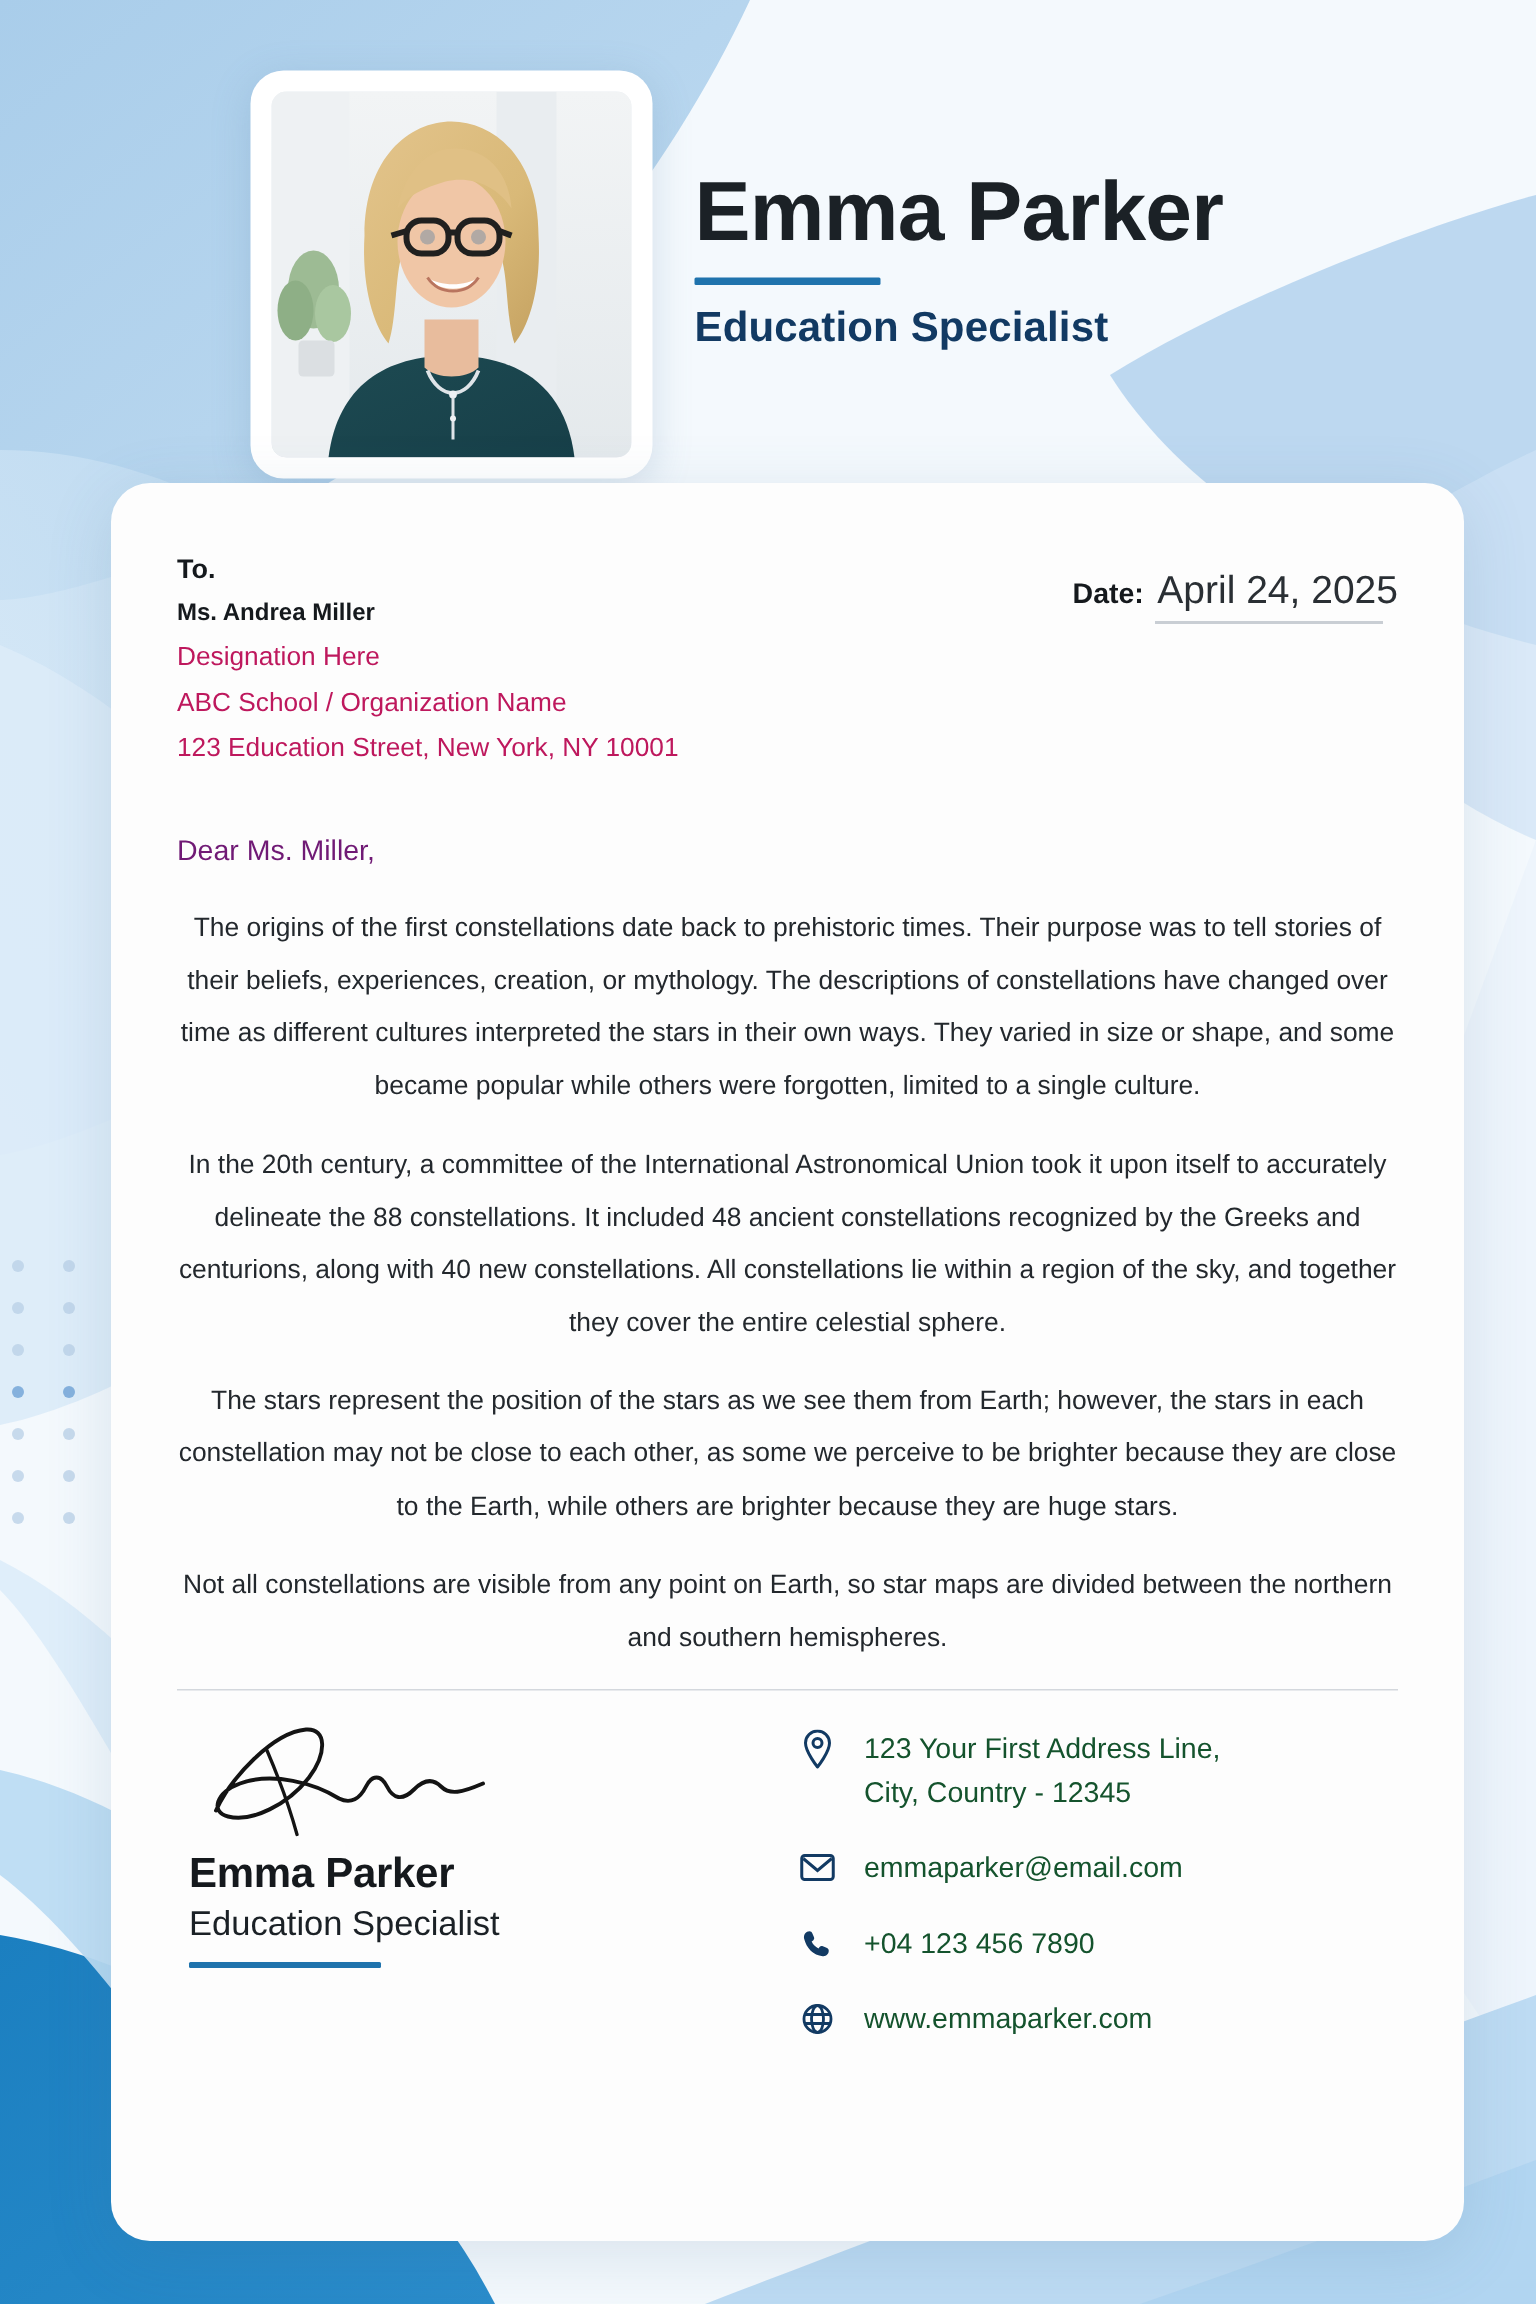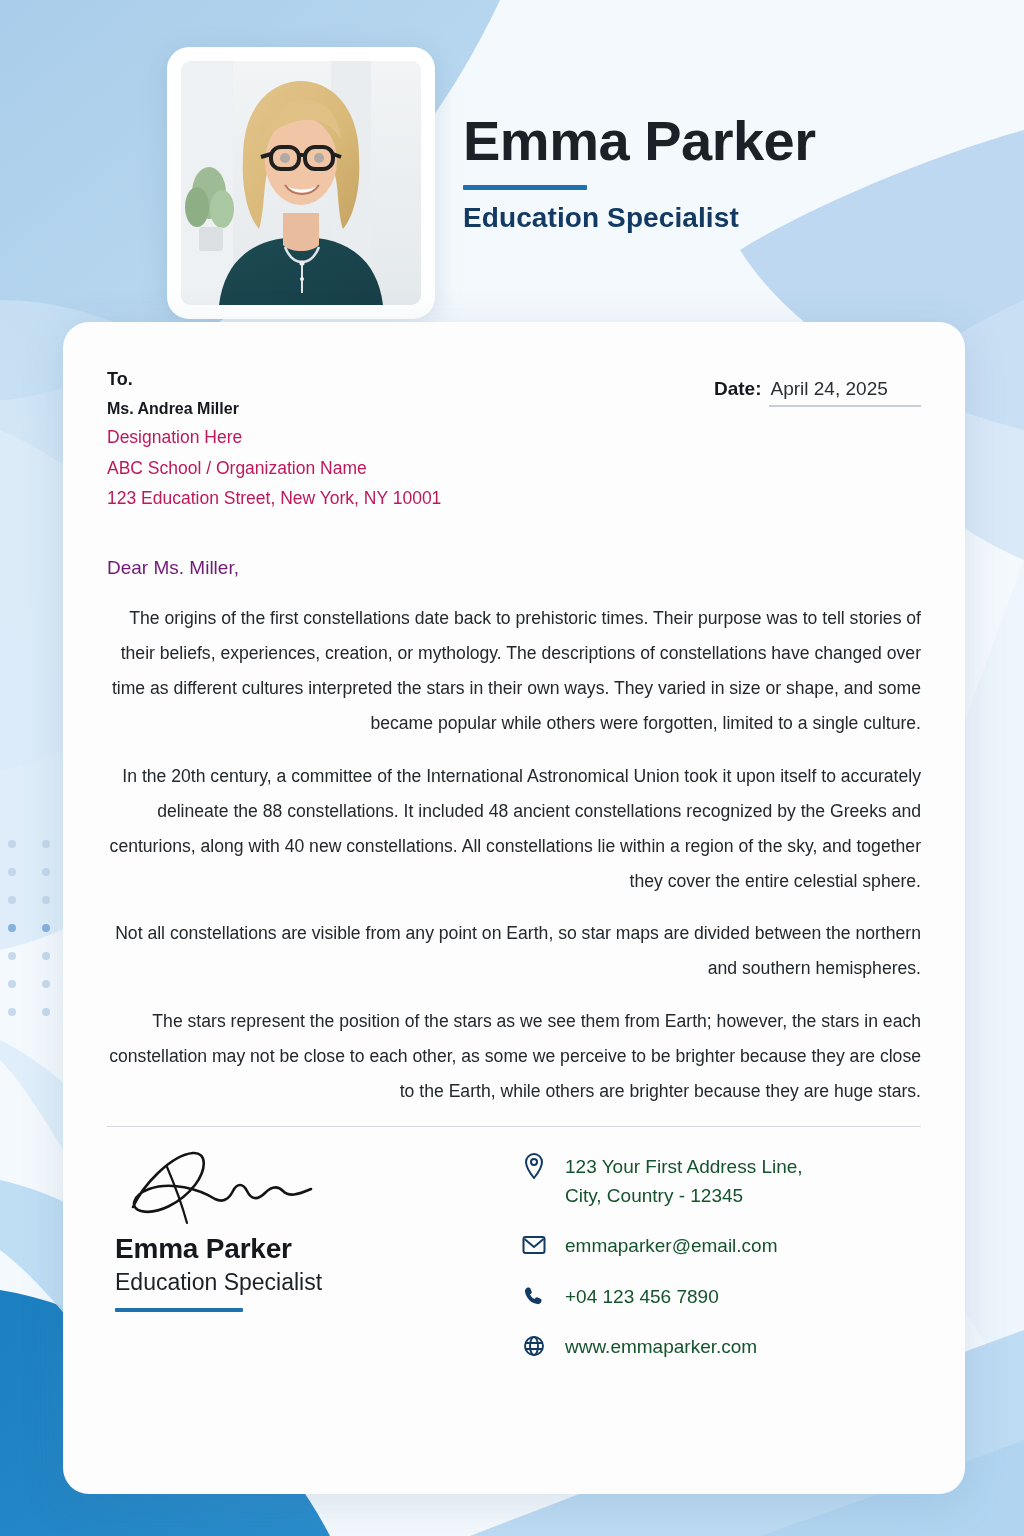--- a/index.html
+++ b/index.html
@@ -37,43 +37,43 @@
 
   .name-block { position:absolute; left:463px; top:112px; }
   .name {
     font-size:56px; font-weight:700; letter-spacing:-.5px; color:#1b2126; line-height:1.05;
   }
   .name-rule { width:124px; height:5px; background:#1f73ad; margin:14px 0 12px; border-radius:1px; }
   .role { font-size:28px; font-weight:700; color:#123a63; letter-spacing:.1px; }
 
   
   .card {
-    position:absolute; left:63px; top:322px; width:902px; height:1172px;
+    position:absolute; left:74px; top:322px; width:902px; height:1172px;
     background:#fdfdfd; border-radius:26px; z-index:4;
     box-shadow:0 10px 44px rgba(70,110,150,.16);
     padding:42px 44px 0 44px;
   }
 
   .toprow { display:flex; justify-content:space-between; align-items:flex-start; }
   .to-block { font-size:17.5px; color:#2a2f34; line-height:1.72; }
   .to-label { font-weight:700; color:#15191d; font-size:18px; }
   .to-name  { font-weight:700; color:#15191d; font-size:16px; }
   .to-line  { color:#be185d; }
 
   .date-wrap { margin-top:14px; }
   .date-row { display:flex; align-items:baseline; gap:9px; }
   .date-label { font-weight:700; font-size:19px; color:#15191d;text-align:center; }
-  .date-value { font-size:19px; color:#2a2f34; }
+  .date-value { font-size:26px; color:#2a2f34; }
   .date-rule { height:1.5px; background:#c9ced4; margin-top:5px; width:152px; margin-left:55px; }
 
   .salutation { margin-top:44px; font-size:19px; color:#701a75; font-weight:400; }
 
   .body-text { margin-top:22px; }
   .body-text p {
-    font-size:17.6px; line-height:2.0; color:#23282d; text-align:right; margin-bottom:17px;
+    font-size:17.6px; line-height:2.0; color:#23282d; text-align:center; margin-bottom:17px;
   }
 
   
   .divider { height:1px; background:#d4d8dd; margin:14px 0 0; }
 
   .footer { display:flex; justify-content:space-between; padding-top:18px; }
 
   .sign-col { width:340px; padding-left:8px; }
   .sig { height:86px; margin-bottom:2px; }
   .sig svg { display:block; }
@@ -249,22 +249,22 @@
       </div>
       <div class="date-rule"></div>
     </div>
   </div>
 
   <div class="salutation">Dear Ms. Miller,</div>
 
   <div class="body-text">
     <p>The origins of the first constellations date back to prehistoric times. Their purpose was to tell stories of their beliefs, experiences, creation, or mythology. The descriptions of constellations have changed over time as different cultures interpreted the stars in their own ways. They varied in size or shape, and some became popular while others were forgotten, limited to a single culture.</p>
     <p>In the 20th century, a committee of the International Astronomical Union took it upon itself to accurately delineate the 88 constellations. It included 48 ancient constellations recognized by the Greeks and centurions, along with 40 new constellations. All constellations lie within a region of the sky, and together they cover the entire celestial sphere.</p>
+    <p>The stars represent the position of the stars as we see them from Earth; however, the stars in each constellation may not be close to each other, as some we perceive to be brighter because they are close to the Earth, while others are brighter because they are huge stars.</p>
     <p>Not all constellations are visible from any point on Earth, so star maps are divided between the northern and southern hemispheres.</p>
-    <p>The stars represent the position of the stars as we see them from Earth; however, the stars in each constellation may not be close to each other, as some we perceive to be brighter because they are close to the Earth, while others are brighter because they are huge stars.</p>
   </div>
 
   <div class="divider"></div>
 
   <div class="footer">
 
     <div class="sign-col">
       <div class="sig">
         <svg width="230" height="86" viewBox="0 0 230 86">
           <path d="M18,62 C28,40 56,10 78,8 C92,7 92,24 80,40 C66,58 42,70 26,66

